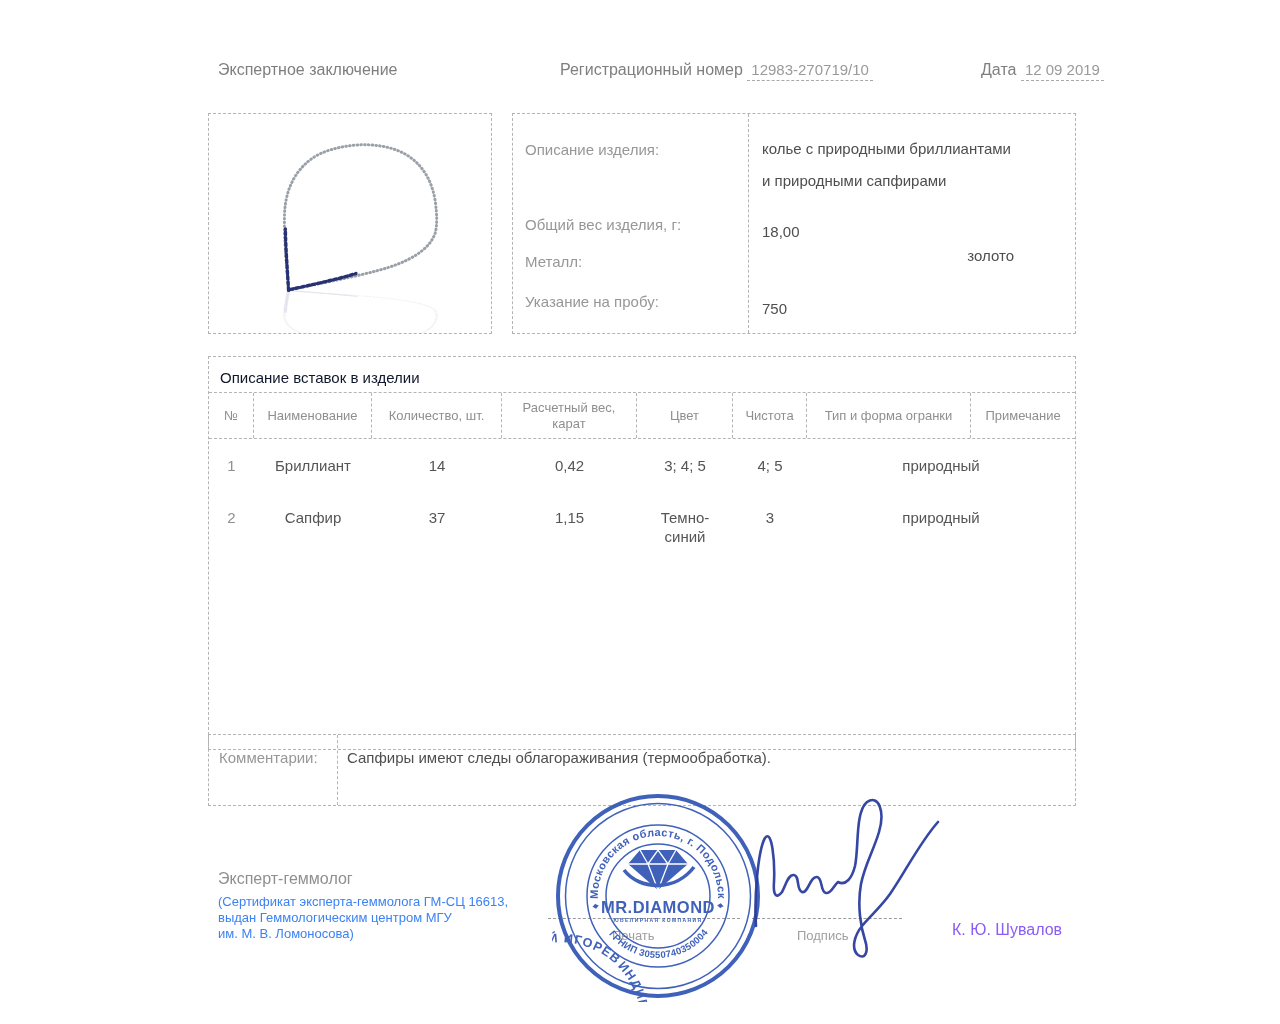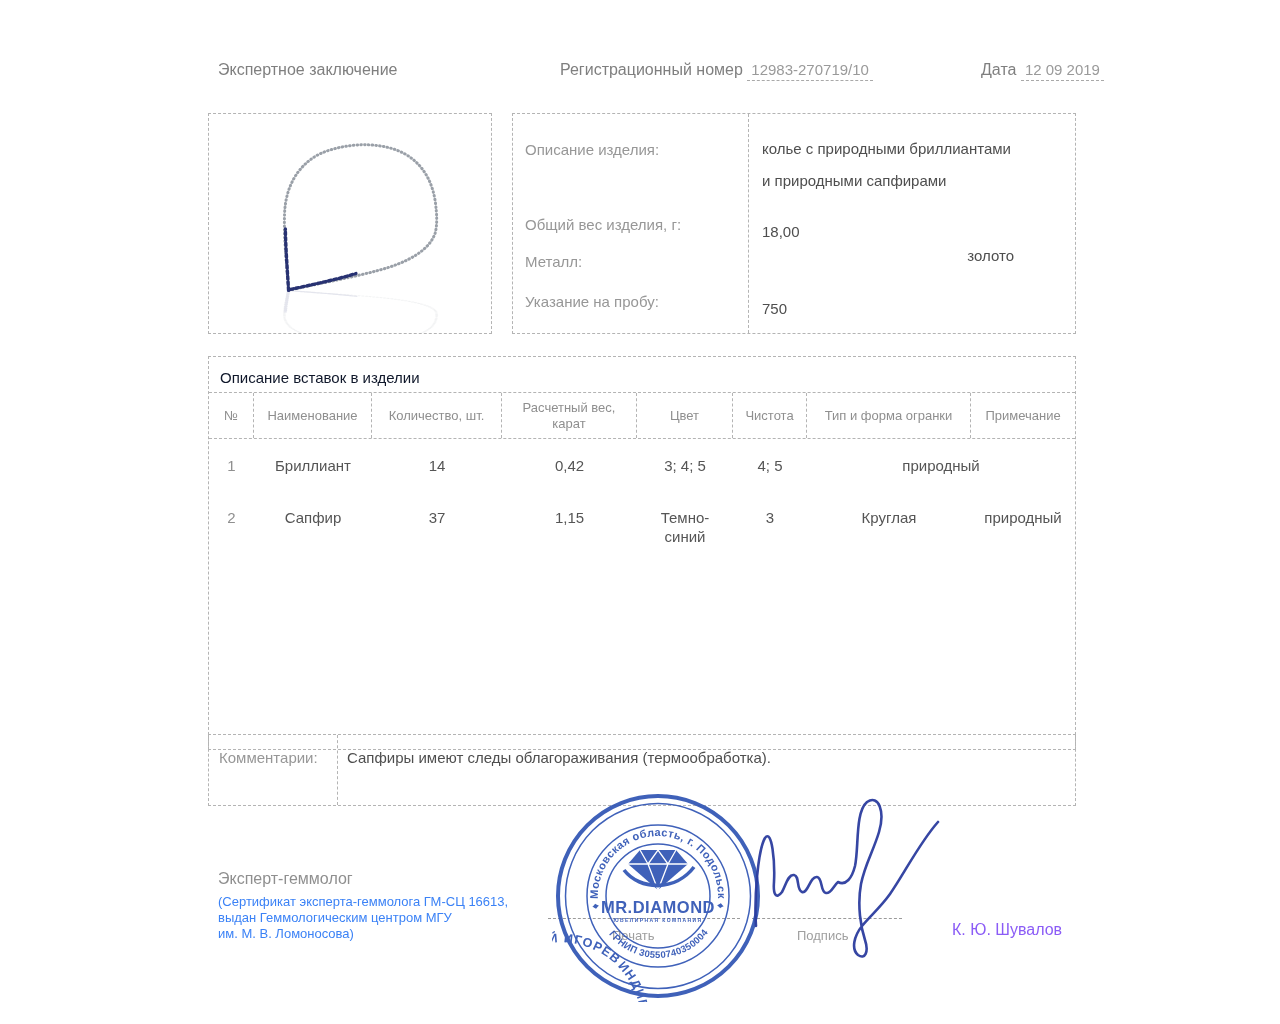--- a/index.html
+++ b/index.html
@@ -128,21 +128,20 @@
       <div class="td c5">4; 5</div>
       <div class="td c7">природный</div>
     </div>
     <div class="trow">
       <div class="td num c0">2</div>
       <div class="td c1">Сапфир</div>
       <div class="td c2">37</div>
       <div class="td c3">1,15</div>
       <div class="td c4">Темно-синий</div>
       <div class="td c5">3</div>
-      <div class="td c6">Круглая</div>
       <div class="td c7">природный</div>
     </div>
   </div>
 </div>
 
 <div class="abs dashed-box com-box">
   <div class="com-divider"></div>
   <div class="com-label">Комментарии:</div>
   <div class="com-value">Сапфиры имеют следы облагораживания (термообработка).</div>
 </div>

